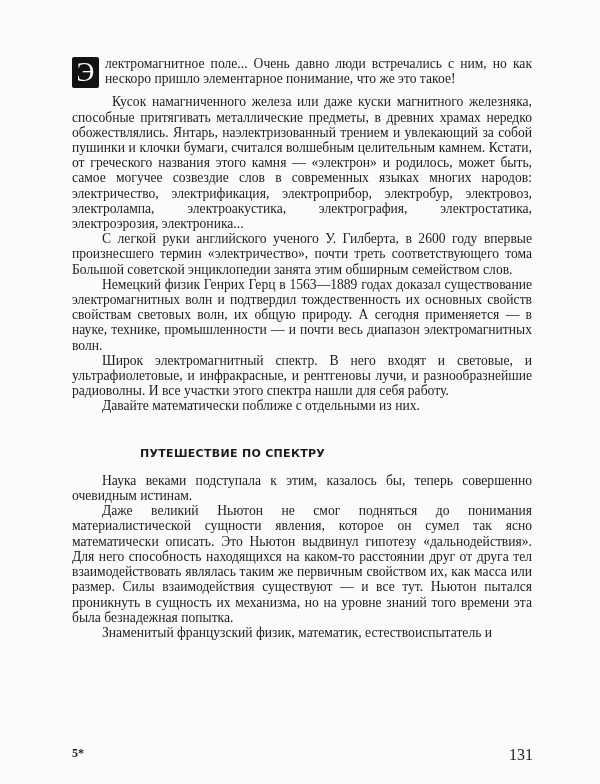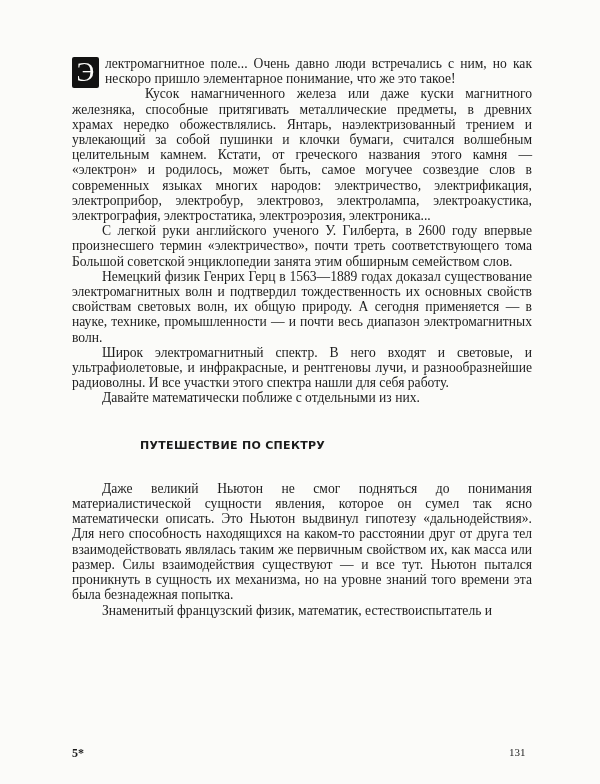--- a/index.html
+++ b/index.html
@@ -14,46 +14,47 @@
     font-size: 13.6px; line-height: 15.2px; text-align: justify;
     hyphens: manual;
   }
   .dropcap {
     float: left; width: 27px; height: 31px; background: #121212;
     color: #fbfbf9; font-size: 27px; line-height: 31px; text-align: center;
     margin: 1px 6px 0 0; border-radius: 2px;
   }
   .p { margin: 0; text-indent: 30px; }
   .p.first { text-indent: 0; }
-  .p.indent-big { text-indent: 40px; }
+  .p.indent-big { text-indent: 40px; margin-top: 8px; }
   .heading {
     font-family: "DejaVu Sans", "Liberation Sans", sans-serif;
     font-weight: bold; font-size: 11px; letter-spacing: 0.3px;
-    margin: 32px 0 28px 68px;
+    margin: 32px 0 12px 68px;
   }
   .footer-left {
     position: absolute; left: 72px; top: 746px; font-size: 12px; font-weight: bold;
   }
   .footer-right {
-    position: absolute; left: 509px; top: 746px; font-size: 11px; text-align: right;
+    position: absolute; left: 509px; top: 746px; font-size: 16px; text-align: right;
   }
 </style>
 </head>
 <body>
 
 <div class="page">
   <div class="text-block">
     <p class="p first"><span class="dropcap">Э</span><span>лектромагнитное поле... Очень давно люди встречались с ним, но как нескоро пришло элементарное понимание, что же это такое!</span></p>
     <p class="p indent-big">Кусок намагниченного железа или даже куски магнитного железняка, способные притягивать металлические предметы, в древних храмах нередко обожествлялись. Янтарь, наэлектризованный трением и увлекающий за собой пушинки и клочки бумаги, считался волшебным целительным камнем. Кстати, от греческого названия этого камня — «электрон» и родилось, может быть, самое могучее созвездие слов в современных языках многих народов: электричество, электрификация, электроприбор, электробур, электровоз, электролампа, электроакустика, электрография, электростатика, электроэрозия, электроника...</p>
     <p class="p">С легкой руки английского ученого У. Гилберта, в 2600 году впервые произнесшего термин «электричество», почти треть соответствующего тома Большой советской энциклопедии занята этим обширным семейством слов.</p>
     <p class="p">Немецкий физик Генрих Герц в 1563—1889 годах доказал существование электромагнитных волн и подтвердил тождественность их основных свойств свойствам световых волн, их общую природу. А сегодня применяется — в науке, технике, промышленности — и почти весь диапазон электромагнитных волн.</p>
     <p class="p">Широк электромагнитный спектр. В него входят и световые, и ультрафиолетовые, и инфракрасные, и рентгеновы лучи, и разнообразнейшие радиоволны. И все участки этого спектра нашли для себя работу.</p>
     <p class="p">Давайте математически поближе с отдельными из них.</p>
 
     <div class="heading">ПУТЕШЕСТВИЕ ПО СПЕКТРУ</div>
 
+    <p class="p">Наука веками подступала к этим, казалось бы, теперь совершенно очевидным истинам.</p>
     <p class="p">Даже великий Ньютон не смог подняться до понимания материалистической сущности явления, которое он сумел так ясно математически описать. Это Ньютон выдвинул гипотезу «дальнодействия». Для него способность находящихся на каком-то расстоянии друг от друга тел взаимодействовать являлась таким же первичным свойством их, как масса или размер. Силы взаимодействия существуют — и все тут. Ньютон пытался проникнуть в сущность их механизма, но на уровне знаний того времени эта была безнадежная попытка.</p>
     <p class="p">Знаменитый французский физик, математик, естествоиспытатель и</p>
   </div>
 
   <div class="footer-left">5*</div>
   <div class="footer-right">131</div>
 </div>
 
 </body></html>

